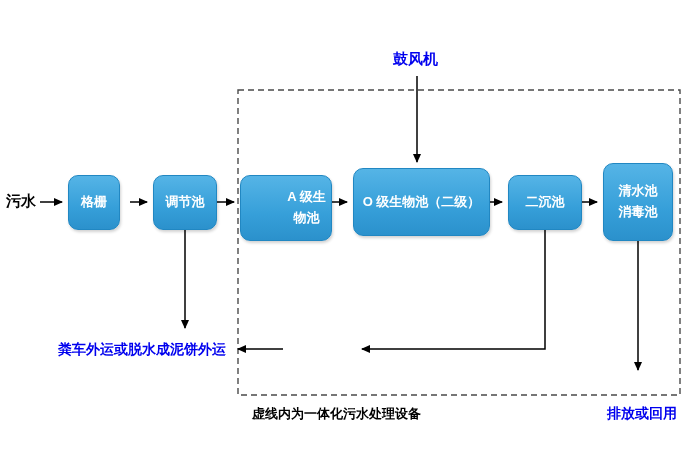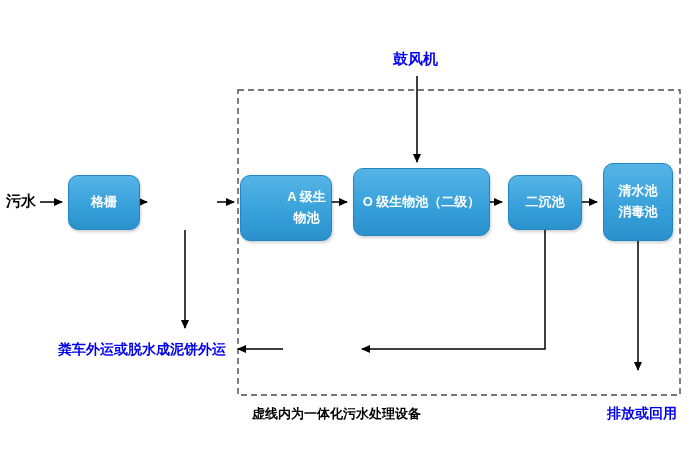--- a/index.html
+++ b/index.html
@@ -23,21 +23,21 @@
     text-align:center;line-height:1.6;
     box-shadow:1px 2px 3px rgba(0,0,0,0.18);
     box-sizing:border-box;
     padding:2px 4px;
   }
   .lbl{position:absolute;z-index:2;white-space:nowrap;}
   .lbl.black{color:var(--black-text,#000000);font-weight:bold;font-size:15px;}
   .lbl.blue{color:var(--accent-blue-text,#0000ee);font-weight:bold;font-size:14px;}
   .lbl.caption{color:var(--black-text,#000000);font-weight:600;font-size:13px;}
   
-  #box-grid      {left:68px;  top:175px; width:72px;  height:55px;}
+  #box-grid      {left:68px;  top:175px; width:52px;  height:55px;}
   #box-reg       {left:153px; top:175px; width:64px;  height:55px;}
   #box-abio      {left:240px; top:175px; width:92px;  height:66px;padding-left:45px;}
   #box-obio      {left:353px; top:168px; width:137px; height:68px;}
   #box-clar      {left:508px; top:175px; width:74px;  height:55px;}
   #box-clear     {left:603px; top:163px; width:70px;  height:78px;}
   #box-sludge    {left:283px; top:318px; width:74px;  height:62px;}
   
   #lbl-influent  {left:6px;   top:192px;}
   #lbl-blower    {left:393px; top:50px;  font-size:15px;}
   #lbl-disposal  {left:58px;  top:341px;}
@@ -85,20 +85,23 @@
   <div class="lbl blue" id="lbl-disposal">粪车外运或脱水成泥饼外运</div>
 
   <div class="lbl caption" id="lbl-caption">虚线内为一体化污水处理设备</div>
 
   <div class="lbl blue" id="lbl-discharge">排放或回用</div>
 
   <div class="box" id="box-grid">
     <span>格栅</span>
   </div>
 
+  <div class="box" id="box-reg">
+    <span>调节池</span>
+  </div>
 
   <div class="box" id="box-abio">
     <span>A 级生物池</span>
   </div>
 
   <div class="box" id="box-obio">
     <span>O 级生物池（二级）</span>
   </div>
 
   <div class="box" id="box-clar">

